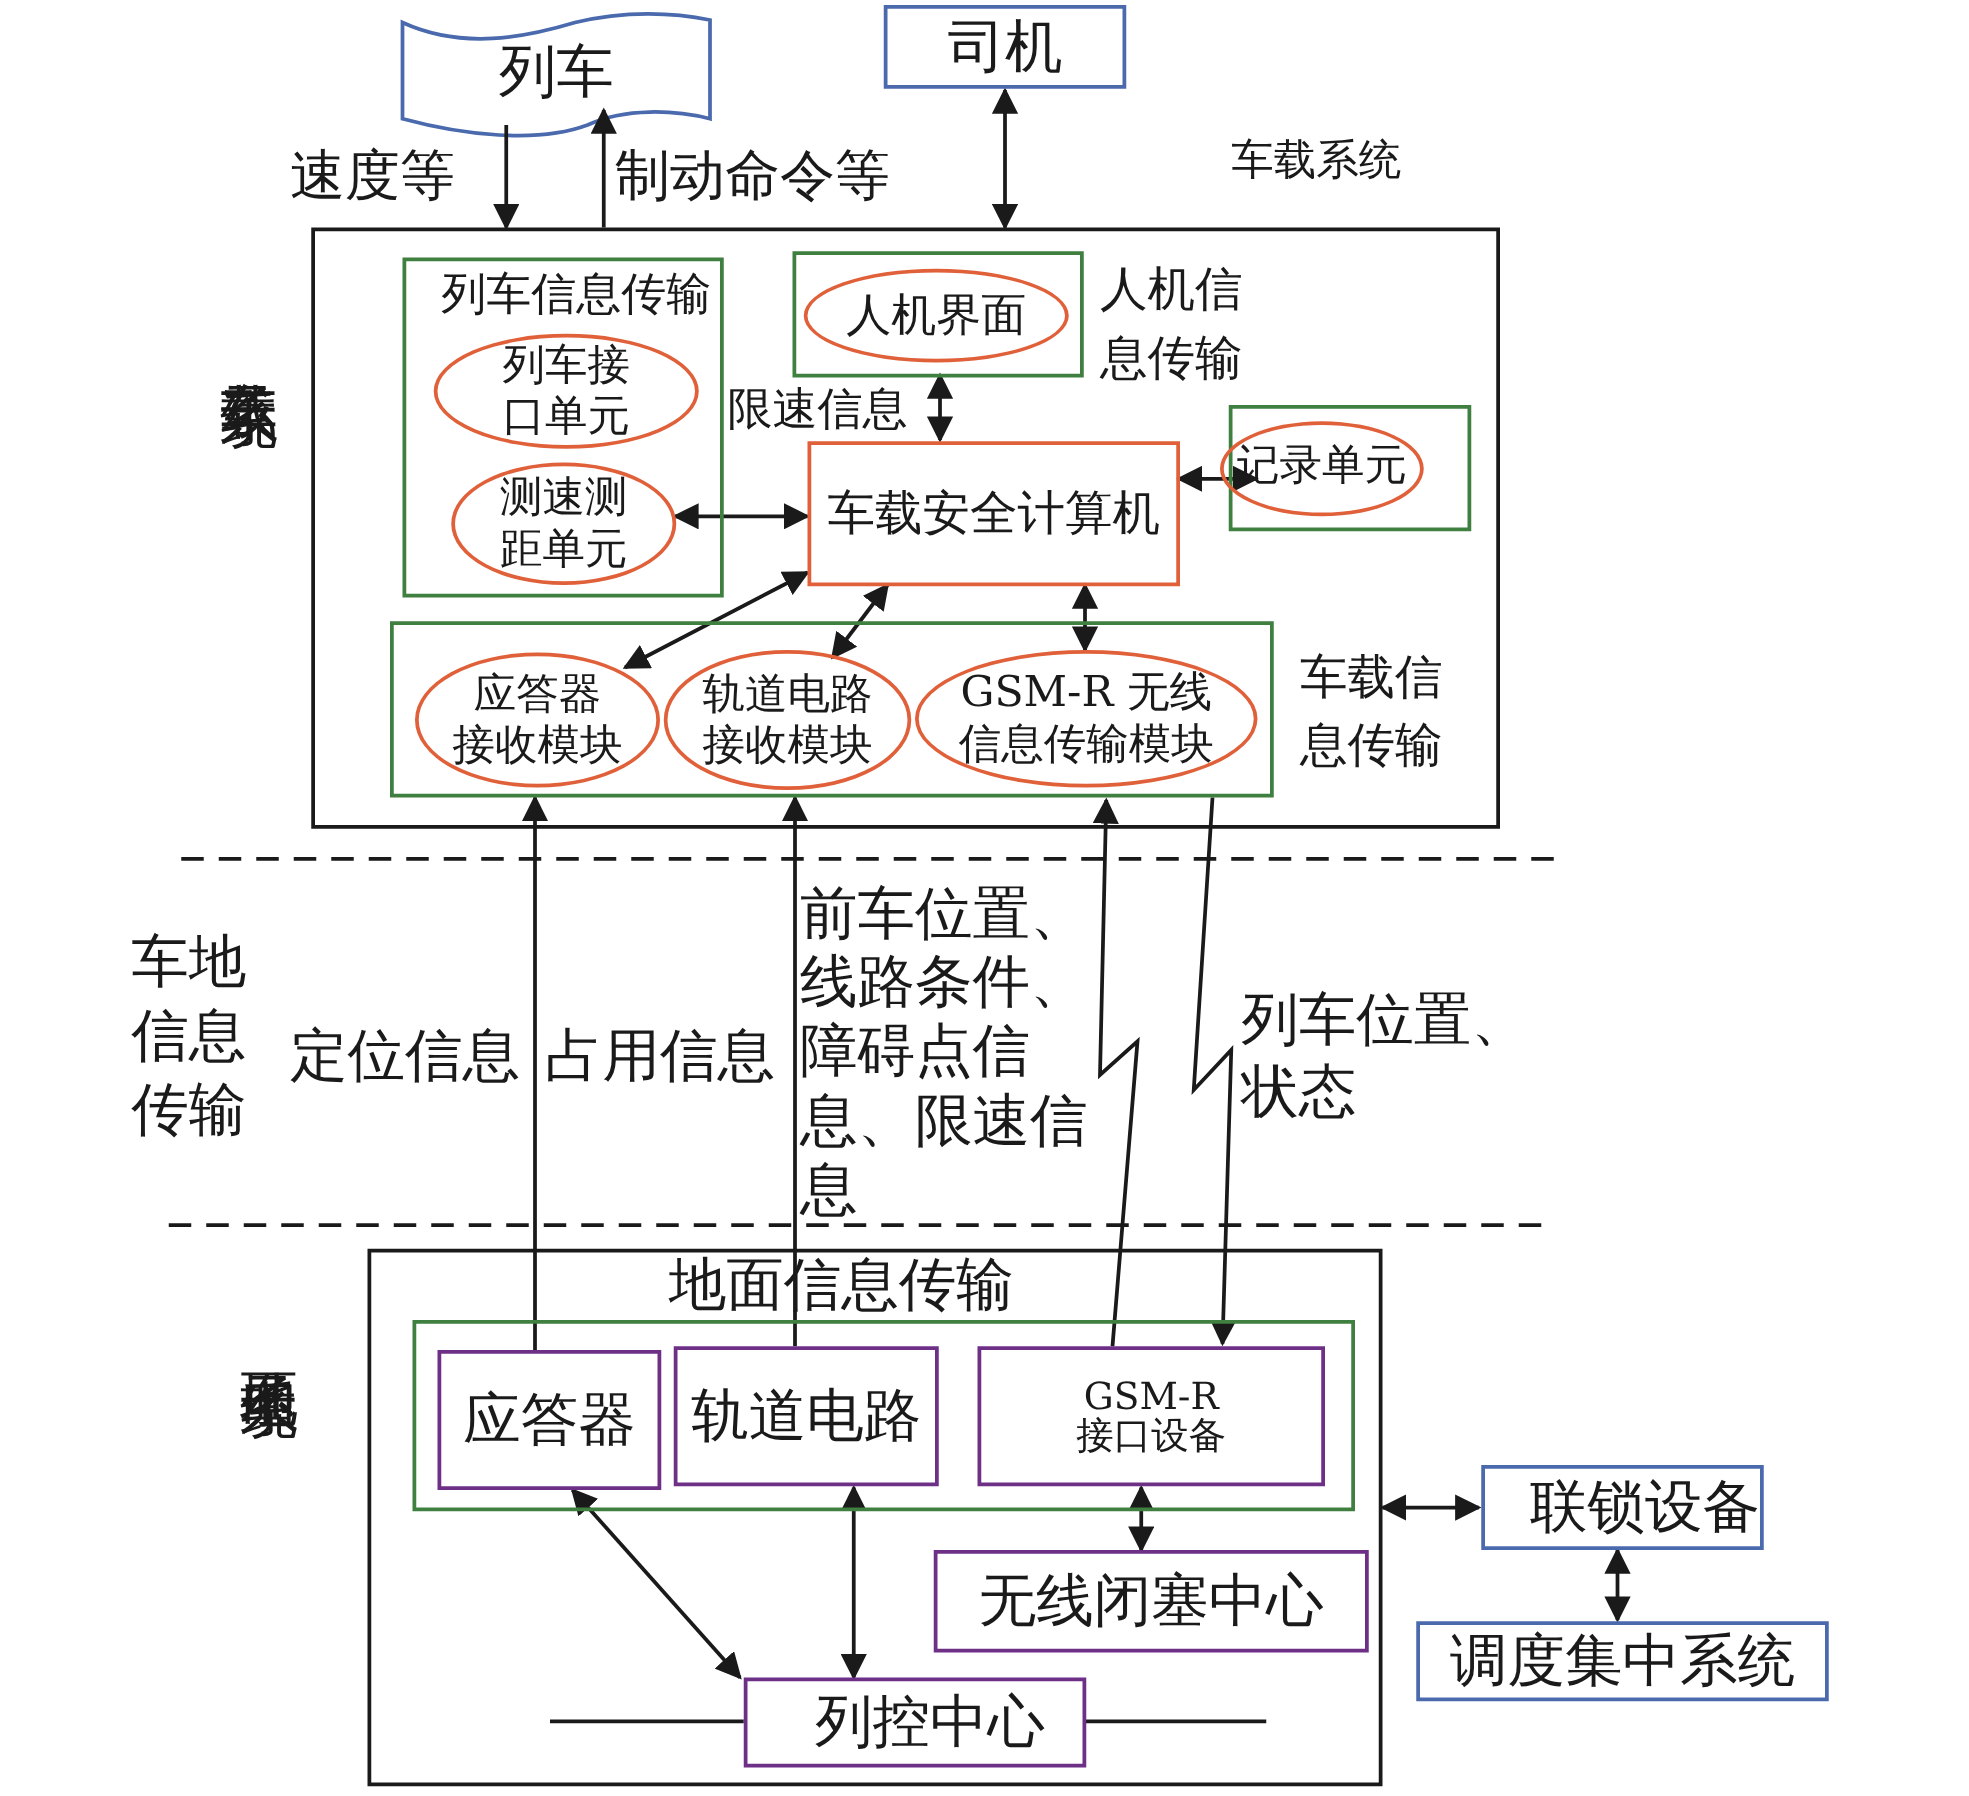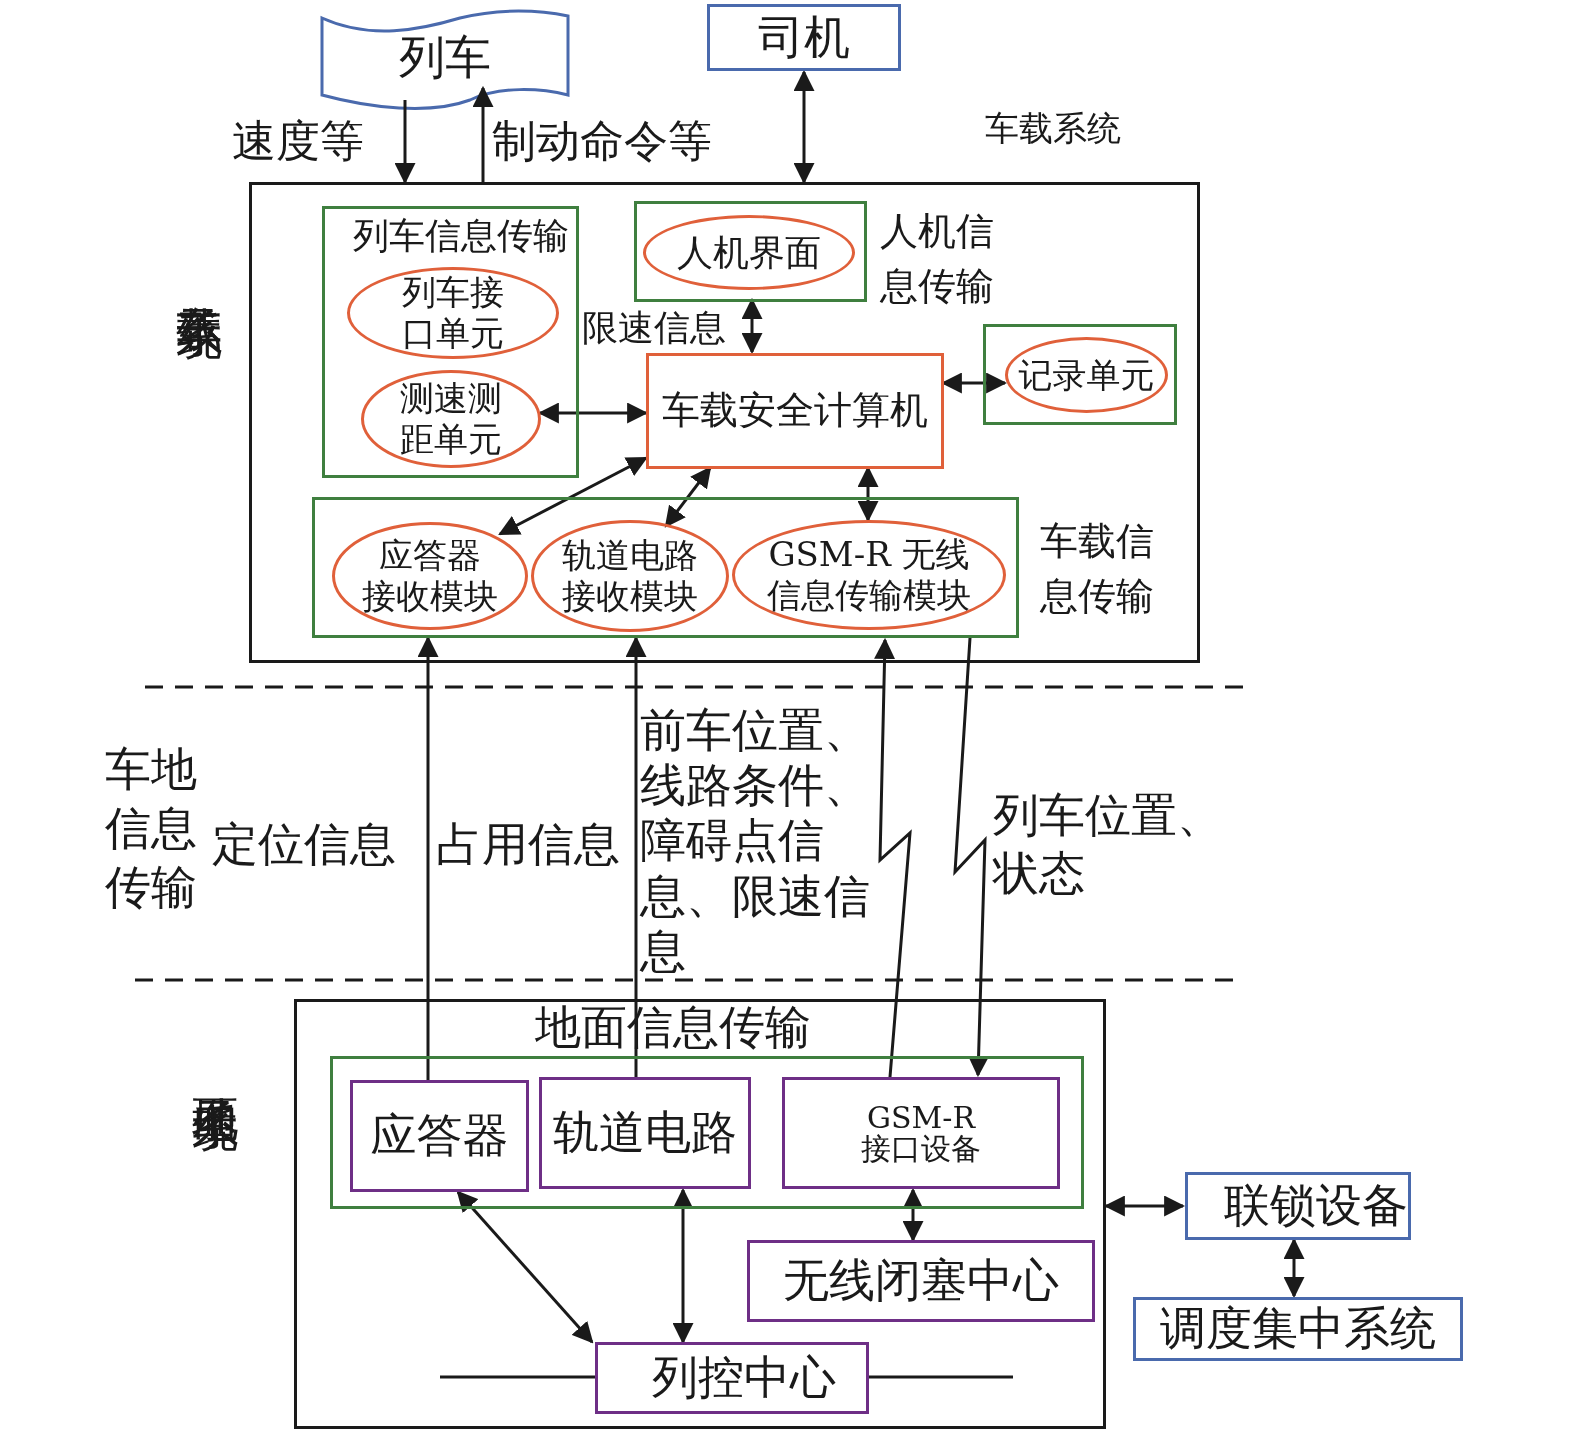--- a/index.html
+++ b/index.html
@@ -78,36 +78,36 @@
 <div class="abs green" style="left:634px;top:201px;width:233px;height:101px;"></div>
 <div class="abs ellipse txt" style="left:643px;top:215px;width:212px;height:75px;font-size:36px;">人机界面</div>
 <div class="abs txt" style="left:880px;top:204px;font-size:38px;line-height:1.45;">人机信
 息传输</div>
 
 <div class="abs txt" style="left:582px;top:306px;font-size:36px;">限速信息</div>
 
 <div class="abs box orange txt" style="left:646px;top:353px;width:298px;height:116px;font-size:38px;">车载安全计算机</div>
 
 <div class="abs green" style="left:983px;top:324px;width:194px;height:101px;"></div>
-<div class="abs ellipse txt" style="left:1005px;top:337px;width:163px;height:76px;font-size:34px;">记录单元</div>
+<div class="abs ellipse txt" style="left:976px;top:337px;width:163px;height:76px;font-size:34px;font-family:Liberation Mono, monospace;">记录单元</div>
 
 <div class="abs green" style="left:312px;top:497px;width:707px;height:141px;"></div>
 <div class="abs ellipse txt" style="left:332px;top:522px;width:196px;height:108px;font-size:34px;">应答器
 接收模块</div>
 <div class="abs ellipse txt" style="left:531px;top:520px;width:198px;height:112px;font-size:34px;">轨道电路
 接收模块</div>
 <div class="abs ellipse txt" style="left:732px;top:520px;width:274px;height:110px;font-size:34px;">GSM-R 无线
 信息传输模块</div>
 <div class="abs txt" style="left:1040px;top:514px;font-size:38px;line-height:1.45;text-align:right;">车载信
 息传输</div>
 
 <div class="abs txt" style="left:105px;top:740px;font-size:46px;line-height:1.28;">车地
 信息
 传输</div>
-<div class="abs txt" style="left:212px;top:817px;font-size:46px;">定位信息</div>
+<div class="abs txt" style="left:232px;top:817px;font-size:46px;">定位信息</div>
 <div class="abs txt" style="left:436px;top:817px;font-size:46px;">占用信息</div>
 <div class="abs txt" style="left:640px;top:703px;font-size:46px;line-height:1.2;">前车位置、
 线路条件、
 障碍点信
 息、限速信
 息</div>
 <div class="abs txt" style="left:993px;top:787px;font-size:46px;line-height:1.25;">列车位置、
 状态</div>
 
 <div class="abs black" style="left:294px;top:999px;width:812px;height:430px;"></div>

